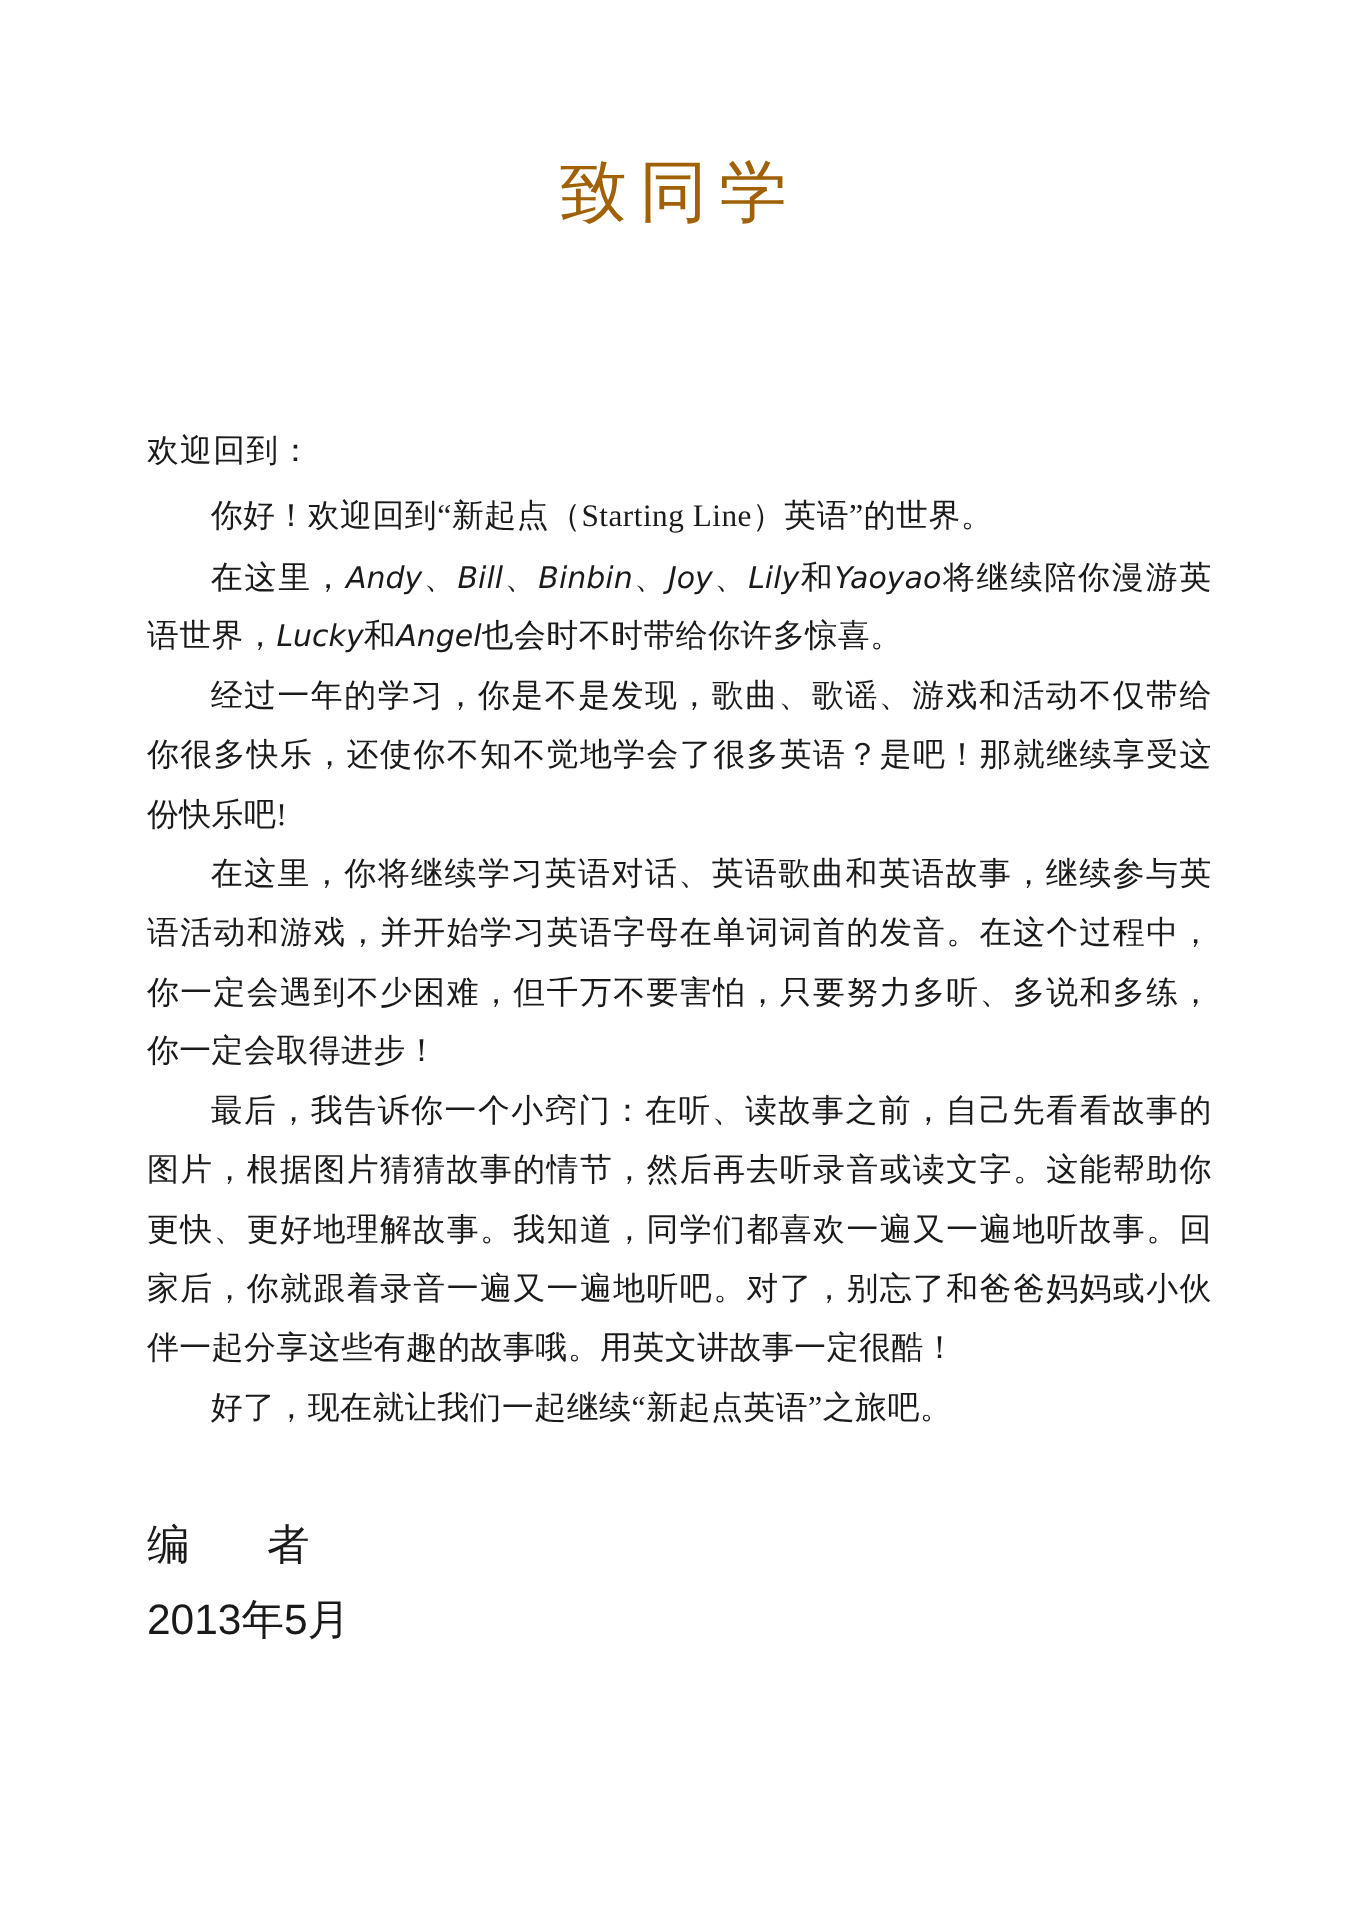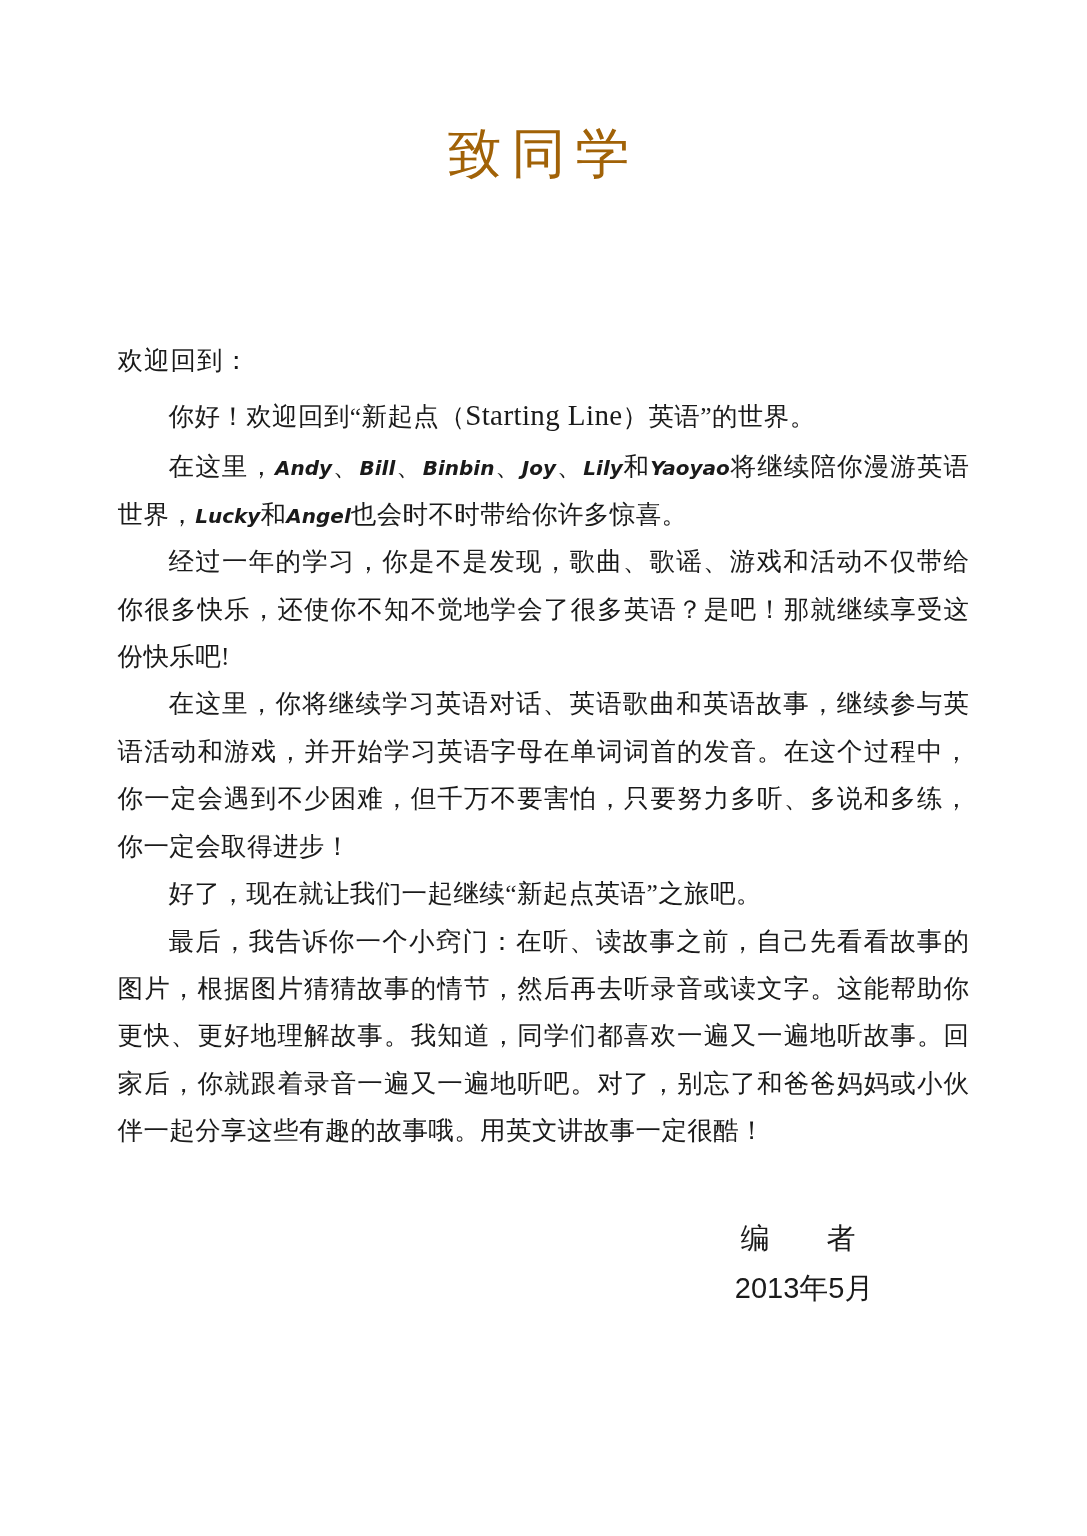--- a/index.html
+++ b/index.html
@@ -48,33 +48,32 @@
     line-height: 1.86;
     letter-spacing: 0.4px;
     margin: 0;
     text-indent: 2em;
     text-align: justify;
     text-justify: inter-ideograph;
   }
   .name {
     font-family: "DejaVu Sans", "Liberation Sans", sans-serif;
     font-style: italic;
-    font-weight: bold;
-    font-size: 20px;
+    font-weight: normal;
+    font-size: 24px;
     letter-spacing: 0px;
   }
   .latin {
     font-family: "Liberation Serif", "DejaVu Serif", serif;
-    font-size: 29px;
+    font-size: 25px;
   }
   .signature {
     margin-top: 58px;
-    text-align: right;
     padding-right: 96px;
-    font-size: 29px;
+    font-size: 34px;
     line-height: 1.75;
   }
   .sig-line1 {
     letter-spacing: 14px;
     padding-right: 4px;
   }
   .sig-line2 {
     font-family: Liberation Sans, sans-serif;
     letter-spacing: 0px;
   }
@@ -88,22 +87,22 @@
 
   <div class="body-block">
 
     <div class="salutation">欢迎回到：</div>
 
     <div id="paragraphs">
         <p class="para"><span>你好！欢迎回到“新起点（</span><span class="latin">Starting Line</span><span>）英语”的世界。</span></p>
         <p class="para"><span>在这里，</span><span class="name">Andy</span><span>、</span><span class="name">Bill</span><span>、</span><span class="name">Binbin</span><span>、</span><span class="name">Joy</span><span>、</span><span class="name">Lily</span><span>和</span><span class="name">Yaoyao</span><span>将继续陪你漫游英语世界，</span><span class="name">Lucky</span><span>和</span><span class="name">Angel</span><span>也会时不时带给你许多惊喜。</span></p>
         <p class="para"><span>经过一年的学习，你是不是发现，歌曲、歌谣、游戏和活动不仅带给你很多快乐，还使你不知不觉地学会了很多英语？是吧！那就继续享受这份快乐吧!</span></p>
         <p class="para"><span>在这里，你将继续学习英语对话、英语歌曲和英语故事，继续参与英语活动和游戏，并开始学习英语字母在单词词首的发音。在这个过程中，你一定会遇到不少困难，但千万不要害怕，只要努力多听、多说和多练，你一定会取得进步！</span></p>
+        <p class="para"><span>最后，我告诉你一个小窍门：在听、读故事之前，自己先看看故事的图片，根据图片猜猜故事的情节，然后再去听录音或读文字。这能帮助你更快、更好地理解故事。我知道，同学们都喜欢一遍又一遍地听故事。回家后，你就跟着录音一遍又一遍地听吧。对了，别忘了和爸爸妈妈或小伙伴一起分享这些有趣的故事哦。用英文讲故事一定很酷！</span></p>
         <p class="para"><span>好了，现在就让我们一起继续“新起点英语”之旅吧。</span></p>
-        <p class="para"><span>最后，我告诉你一个小窍门：在听、读故事之前，自己先看看故事的图片，根据图片猜猜故事的情节，然后再去听录音或读文字。这能帮助你更快、更好地理解故事。我知道，同学们都喜欢一遍又一遍地听故事。回家后，你就跟着录音一遍又一遍地听吧。对了，别忘了和爸爸妈妈或小伙伴一起分享这些有趣的故事哦。用英文讲故事一定很酷！</span></p>
       </div>
 
     <div class="signature">
       <div class="sig-line1">编　者</div>
       <div class="sig-line2">2013年5月</div>
     </div>
 
   </div>
 </div>
 

